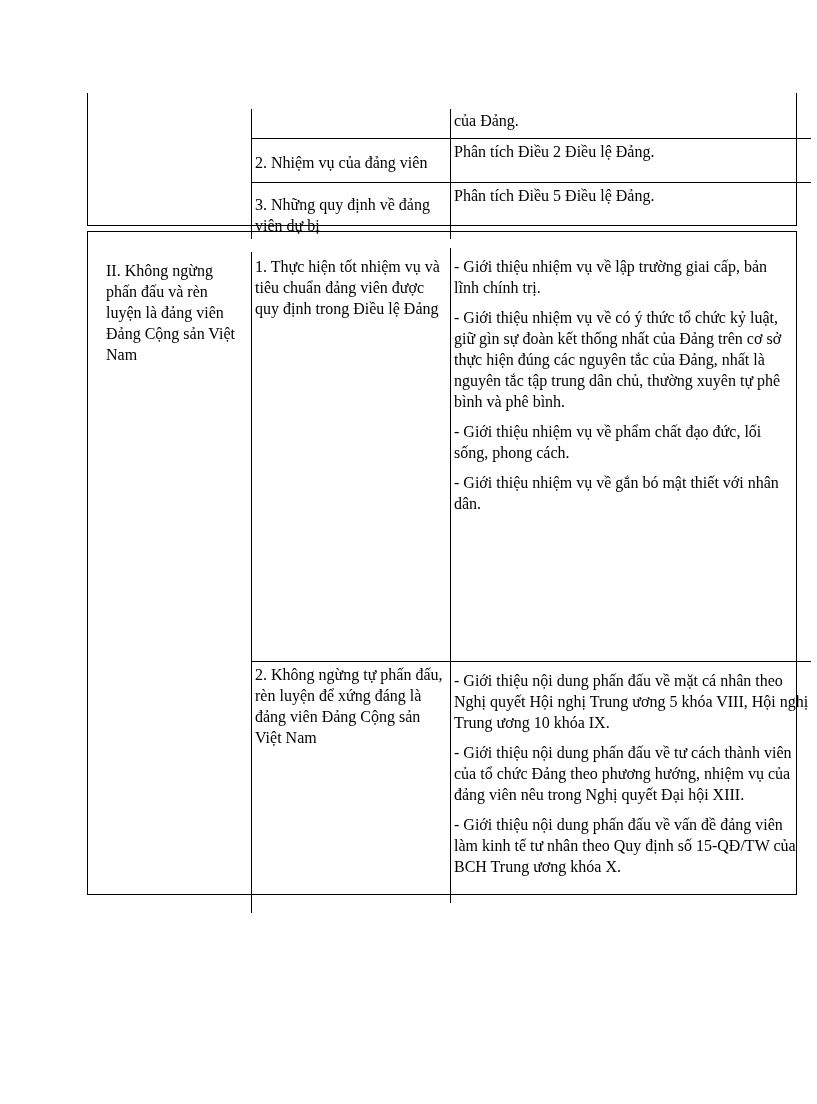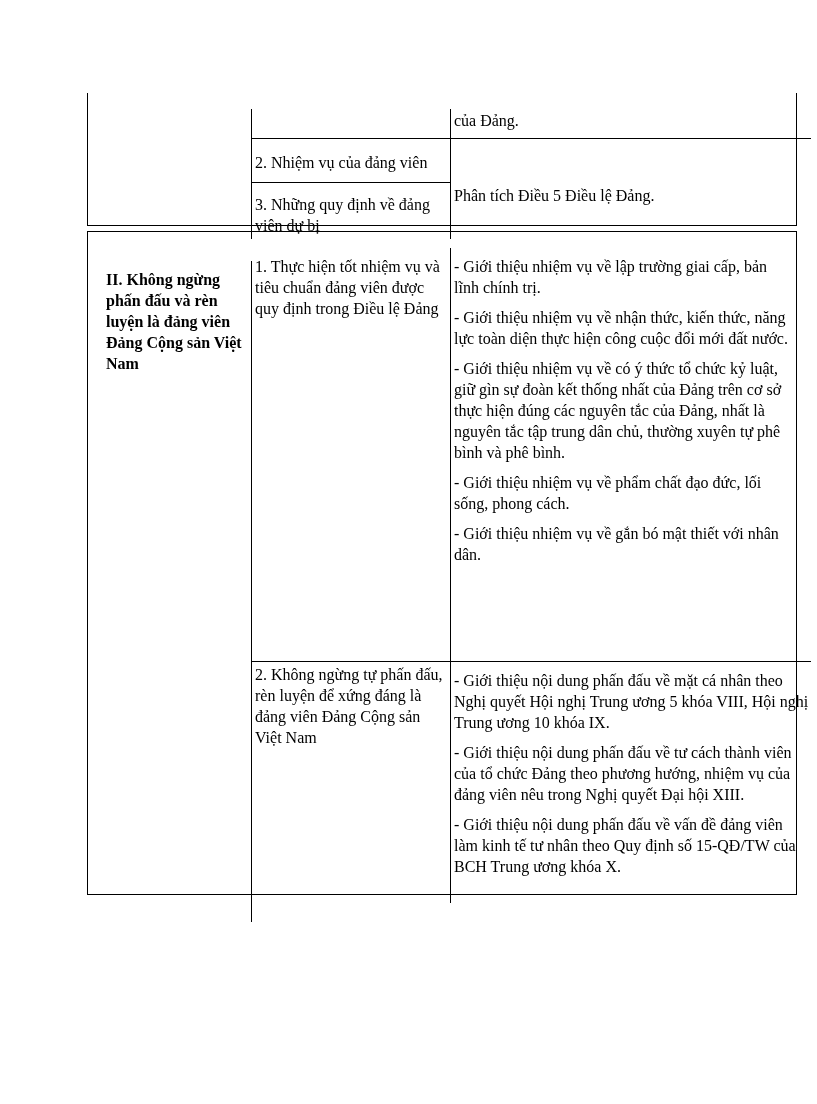--- a/index.html
+++ b/index.html
@@ -38,47 +38,47 @@
   
   .f1-col1 { left: 0; top: 0; width: 148px; height: 130px; }
   .f1-a2   { left: 148px; top: 0;    width: 199px; height: 30px; }
   .f1-a3   { left: 347px; top: 0;    width: 360px; height: 30px; padding: 1px 3px 0 3px; }
   .f1-b2   { left: 148px; top: 30px; width: 199px; height: 44px; padding: 13px 2px 0 3px; }
   .f1-b3   { left: 347px; top: 30px; width: 360px; height: 44px; padding: 2px 3px 0 3px; }
   .f1-c2   { left: 148px; top: 74px; width: 199px; height: 56px; padding: 11px 4px 0 3px; }
   .f1-c3   { left: 347px; top: 74px; width: 360px; height: 56px; padding: 2px 3px 0 3px; }
 
   
-  .f2-col1 { left: 0; top: 13px; width: 148px; height: 661px; padding: 8px 4px 0 2px; font-weight: bold; }
+  .f2-col1 { left: 0; top: 4px; width: 148px; height: 661px; padding: 8px 4px 0 2px; font-weight: normal; }
   .f2-r1c2 { left: 148px; top: 0;     width: 199px; height: 414px; padding: 8px 5px 0 3px; }
   .f2-r1c3 { left: 347px; top: 0;     width: 360px; height: 414px; padding: 8px 16px 0 3px; }
   .f2-r2c2 { left: 148px; top: 408px; width: 199px; height: 247px; padding: 8px 5px 0 3px; }
   .f2-r2c3 { left: 347px; top: 414px; width: 360px; height: 247px; padding: 8px 2px 0 3px; }
 
   .points p { margin: 0 0 9px 0; }
 </style>
 </head>
 <body>
 
 <div class="frag1">
   <div class="cell f1-col1 br"></div>
   <div class="cell f1-a2 br bb"></div>
   <div class="cell f1-a3 bb">của Đảng.</div>
   <div class="cell f1-b2 br bb">2. Nhiệm vụ của đảng viên</div>
+  <div class="cell f1-b3 bb">Phân tích Điều 2 Điều lệ Đảng.</div>
   <div class="cell f1-c2 br">3. Những quy định về đảng viên dự bị</div>
   <div class="cell f1-c3">Phân tích Điều 5 Điều lệ Đảng.</div>
 </div>
 
 <div class="frag2">
   <div class="cell f2-col1 br">II. Không ngừng phấn đấu và rèn luyện là đảng viên Đảng Cộng sản Việt Nam</div>
 
   <div class="cell f2-r1c2 br bb">1. Thực hiện tốt nhiệm vụ và tiêu chuẩn đảng viên được quy định trong Điều lệ Đảng</div>
   <div class="cell f2-r1c3 bb points">
     <p>- Giới thiệu nhiệm vụ về lập trường giai cấp, bản lĩnh chính trị.</p>
-    <p>- Giới thiệu nhiệm vụ về nhận thức, kiến thức, năng lực toàn diện thực hiện công cuộc đổi mới đất nước.</p>
     <p>- Giới thiệu nhiệm vụ về có ý thức tổ chức kỷ luật, giữ gìn sự đoàn kết thống nhất của Đảng trên cơ sở thực hiện đúng các nguyên tắc của Đảng, nhất là nguyên tắc tập trung dân chủ, thường xuyên tự phê bình và phê bình.</p>
     <p>- Giới thiệu nhiệm vụ về phẩm chất đạo đức, lối sống, phong cách.</p>
     <p>- Giới thiệu nhiệm vụ về gắn bó mật thiết với nhân dân.</p>
   </div>
 
   <div class="cell f2-r2c2 br">2. Không ngừng tự phấn đấu, rèn luyện để xứng đáng là đảng viên Đảng Cộng sản Việt Nam</div>
   <div class="cell f2-r2c3 points">
     <p>- Giới thiệu nội dung phấn đấu về mặt cá nhân theo Nghị quyết Hội nghị Trung ương 5 khóa VIII, Hội nghị Trung ương 10 khóa IX.</p>
     <p>- Giới thiệu nội dung phấn đấu về tư cách thành viên của tổ chức Đảng theo phương hướng, nhiệm vụ của đảng viên nêu trong Nghị quyết Đại hội XIII.</p>
     <p>- Giới thiệu nội dung phấn đấu về vấn đề đảng viên làm kinh tế tư nhân theo Quy định số 15-QĐ/TW của BCH Trung ương khóa X.</p>

